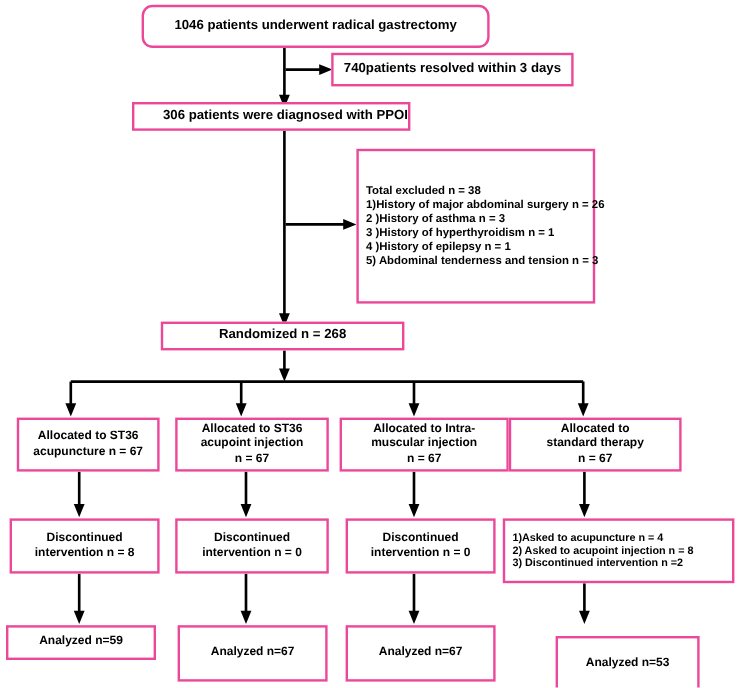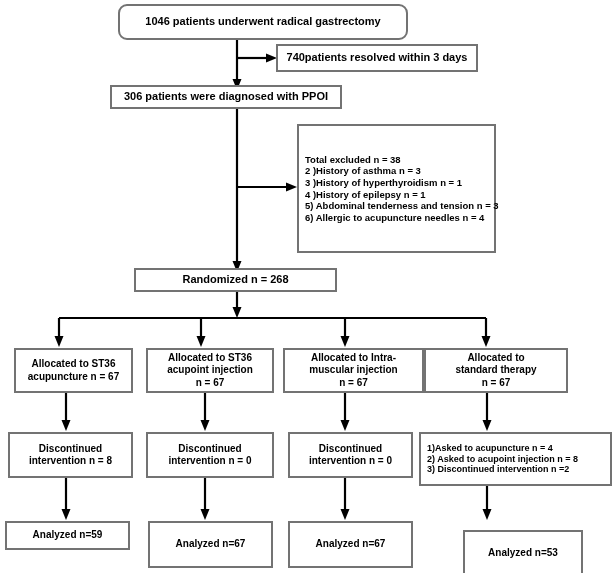--- a/index.html
+++ b/index.html
@@ -6,21 +6,21 @@
   body{
     width:616px;height:573px;position:relative;overflow:hidden;
     font-family:"Liberation Sans","DejaVu Sans",sans-serif;
     color:#000000;
   }
   #flow{position:absolute;left:0;top:0;width:616px;height:573px;}
 
   .box{
     position:absolute;
     box-sizing:border-box;
-    border:2px solid #737373;
+    border:2px solid #ec4899;
     background:#ffffff;
     display:flex;
     flex-direction:column;
     align-items:center;
     justify-content:center;
     font-weight:bold;
     line-height:1.22;
     text-align:center;
     color:#000;
   }
@@ -96,31 +96,31 @@
   </svg>
 
   <div class="box rounded fs11" style="left:118px;top:4px;width:290px;height:36px;">
     <span class="ln">1046 patients underwent radical gastrectomy</span>
   </div>
 
   <div class="box fs11" style="left:276px;top:44px;width:202px;height:28px;">
     <span class="ln">740patients  resolved within 3 days</span>
   </div>
 
-  <div class="box fs11" style="left:110px;top:85px;width:232px;height:24px;">
+  <div class="box fs11" style="left:110px;top:85px;width:232px;height:24px;align-items:flex-end;">
     <span class="ln">306 patients were diagnosed with PPOI</span>
   </div>
 
   <div class="box left fs95" style="left:297px;top:124px;width:199px;height:129px;">
     <span class="ln">Total excluded n = 38</span>
+    <span class="ln">1)History of major abdominal surgery n = 26</span>
     <span class="ln">2 )History of  asthma n = 3</span>
     <span class="ln">3 )History of hyperthyroidism n = 1</span>
     <span class="ln">4 )History of epilepsy n = 1</span>
     <span class="ln">5) Abdominal tenderness and tension n = 3</span>
-    <span class="ln">6) Allergic to acupuncture needles n = 4</span>
   </div>
 
   <div class="box fs11" style="left:134px;top:268px;width:203px;height:24px;text-align:center;">
     <span class="ln">Randomized n = 268</span>
   </div>
 
   <div class="box fs10" style="left:14px;top:348px;width:119px;height:45px;">
     <span class="ln">Allocated to  ST36</span>
     <span class="ln">acupuncture n = 67</span>
   </div>

